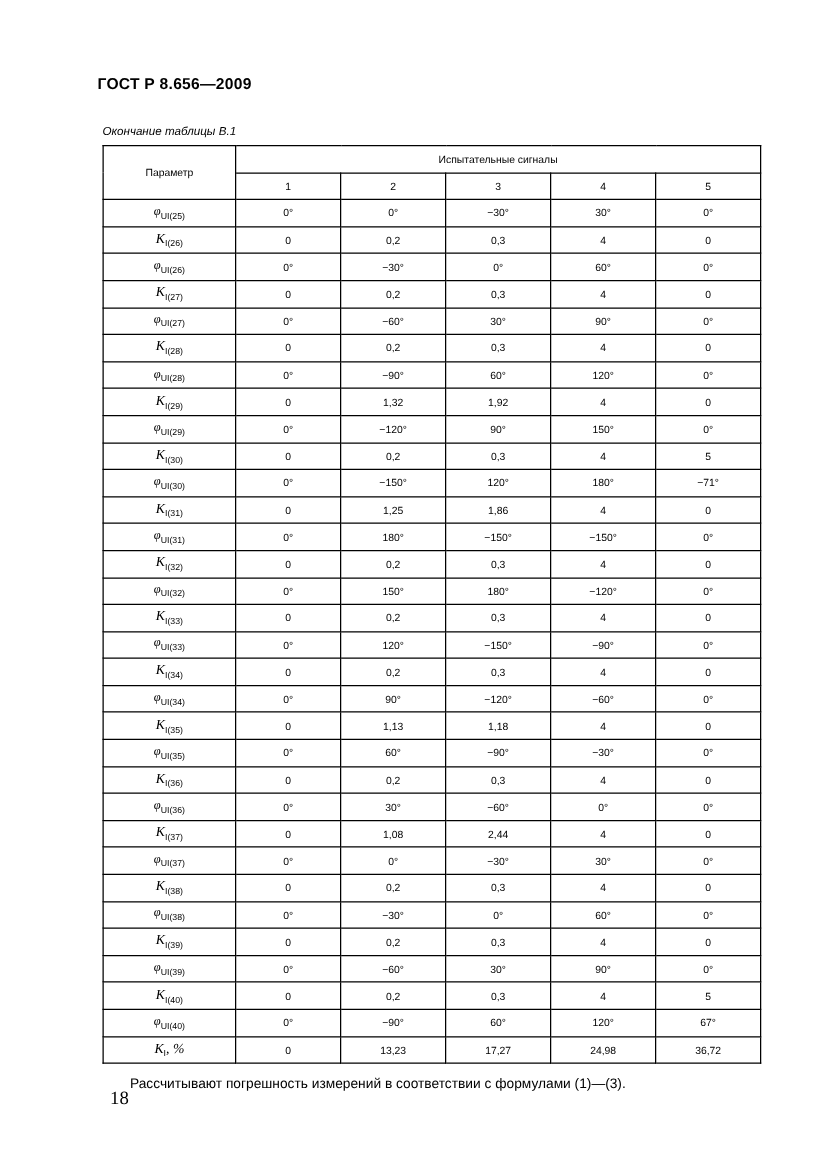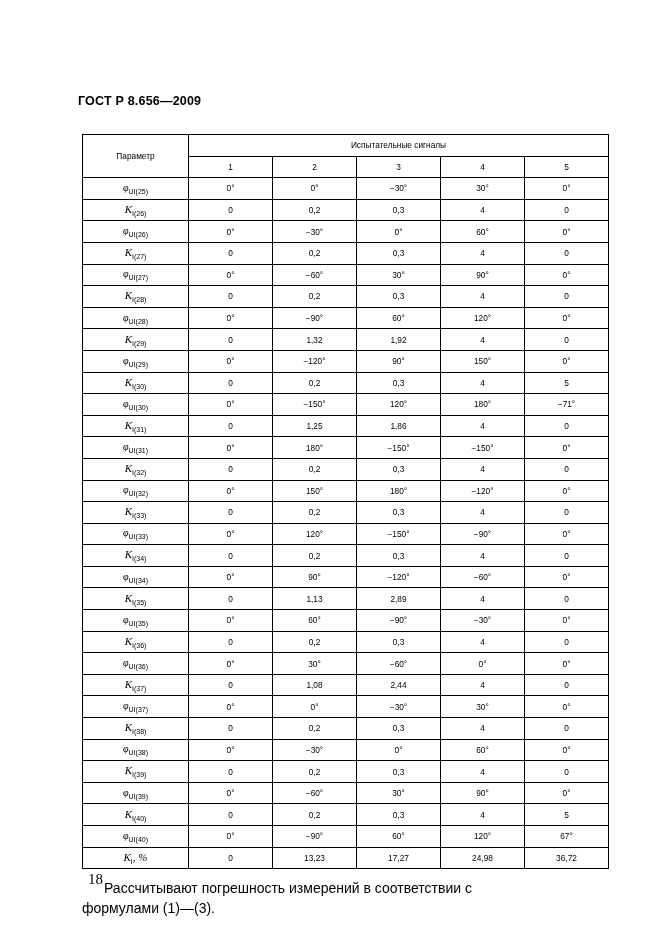--- a/index.html
+++ b/index.html
@@ -13,21 +13,21 @@
     font-family: "Liberation Serif", serif;
     color: #000000;
     position: relative;
   }
   .page {
     position: absolute;
     left: 0; top: 0;
     width: 573px;
     height: 936px;
     box-sizing: border-box;
-    padding: 94px 62px 0 78px;
+    padding: 60px 62px 0 78px;
   }
   .header {
     font-family: "Liberation Sans", sans-serif;
     font-size: 12.5px;
     font-weight: bold;
     letter-spacing: 0.2px;
     margin: 0 0 26px 0;
   }
   .caption {
     font-family: "Liberation Sans", sans-serif;
@@ -76,21 +76,21 @@
     font-size: 11px;
     font-style: italic;
   }
   .sym-k sub {
     font-size: 7px;
     font-style: normal;
     font-family: "Liberation Sans", sans-serif;
   }
   .footer-para {
     font-family: "Liberation Sans", sans-serif;
-    font-size: 14px;
+    font-size: 11px;
     line-height: 1.45;
     margin: 9px 0 0 4px;
   }
   .footer-para .indent {
     display: block;
     text-indent: 22px;
   }
   .pagenum {
     position: absolute;
     left: 88px;
@@ -99,20 +99,21 @@
     font-size: 15px;
   }
 </style>
 </head>
 <body>
 
 <div class="page">
 
   <div class="header">ГОСТ Р 8.656—2009</div>
 
+  <div class="caption">Окончание таблицы В.1</div>
 
   <table class="maintable">
     <thead>
       <tr>
         <td class="hdr-param" rowspan="2">Параметр</td>
         <td class="hdr-sig" colspan="5">Испытательные сигналы</td>
       </tr>
       <tr id="signal-col-row">
           <td class="col-sig">1</td>
           <td class="col-sig">2</td>
@@ -271,21 +272,21 @@
           <td>0°</td>
           <td>90°</td>
           <td>−120°</td>
           <td>−60°</td>
           <td>0°</td>
         </tr>
         <tr>
           <td><span class="sym-k">K<sub>I(35)</sub></span></td>
           <td>0</td>
           <td>1,13</td>
-          <td>2,89</td>
+          <td>1,18</td>
           <td>4</td>
           <td>0</td>
         </tr>
         <tr>
           <td><span class="sym">φ<sub>UI(35)</sub></span></td>
           <td>0°</td>
           <td>60°</td>
           <td>−90°</td>
           <td>−30°</td>
           <td>0°</td>

